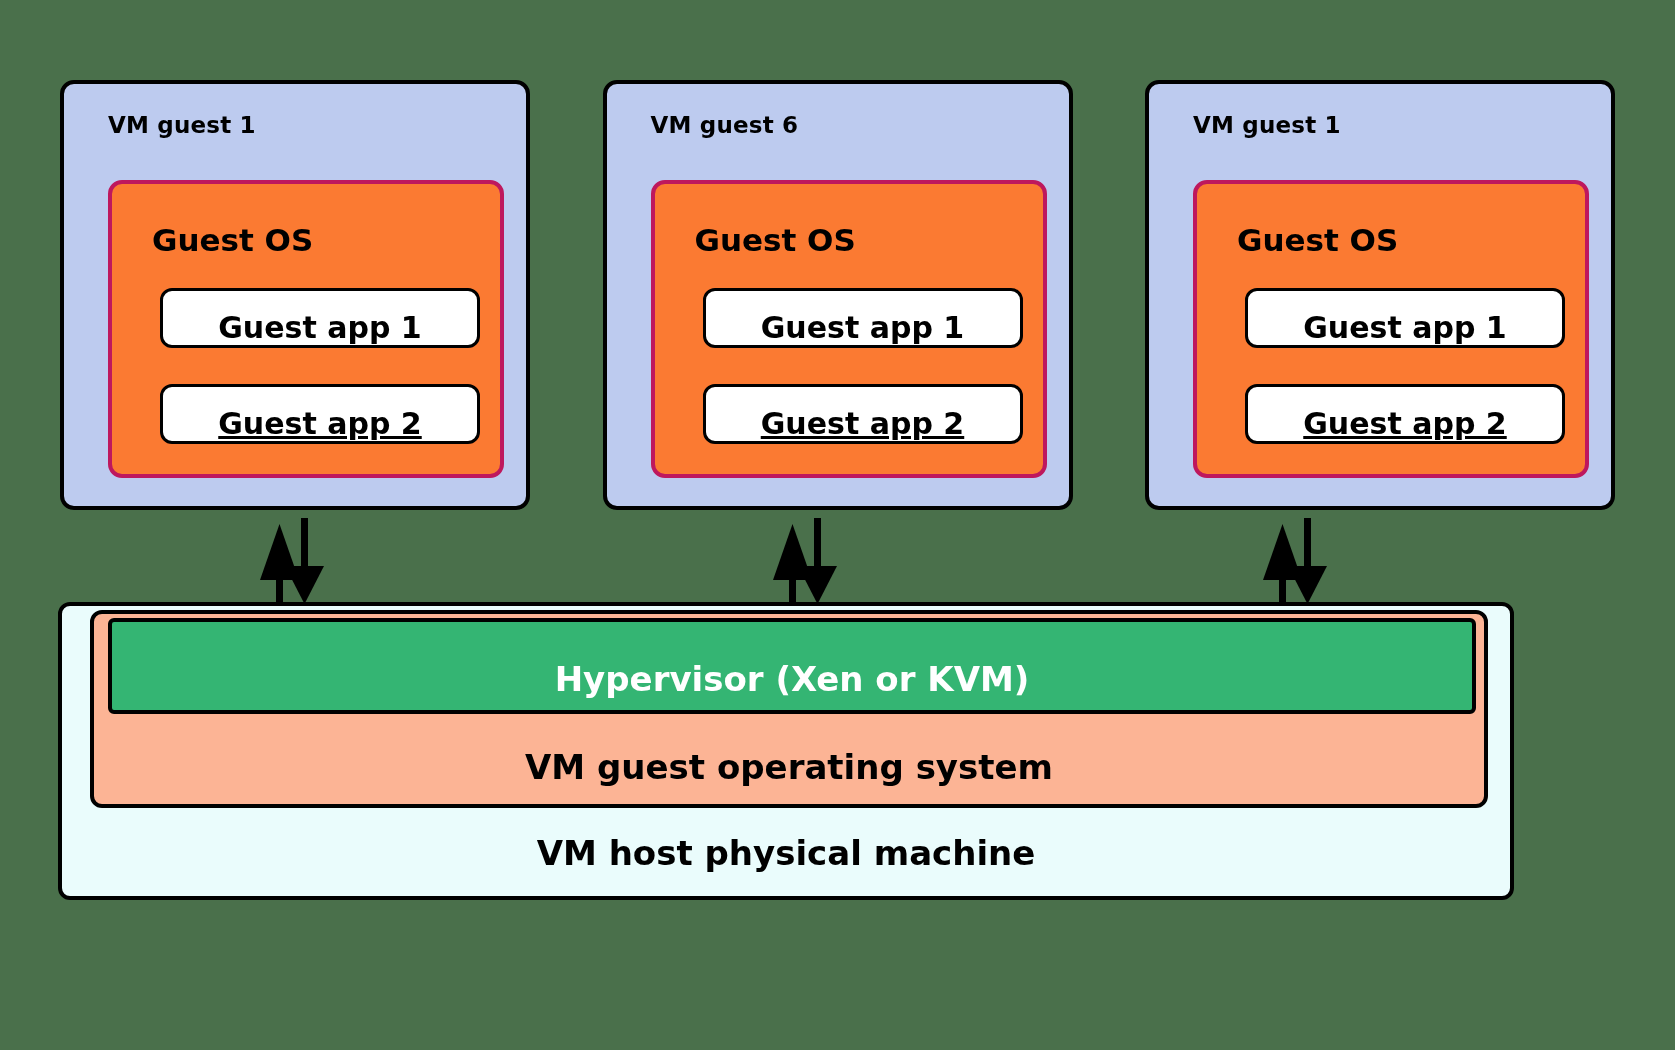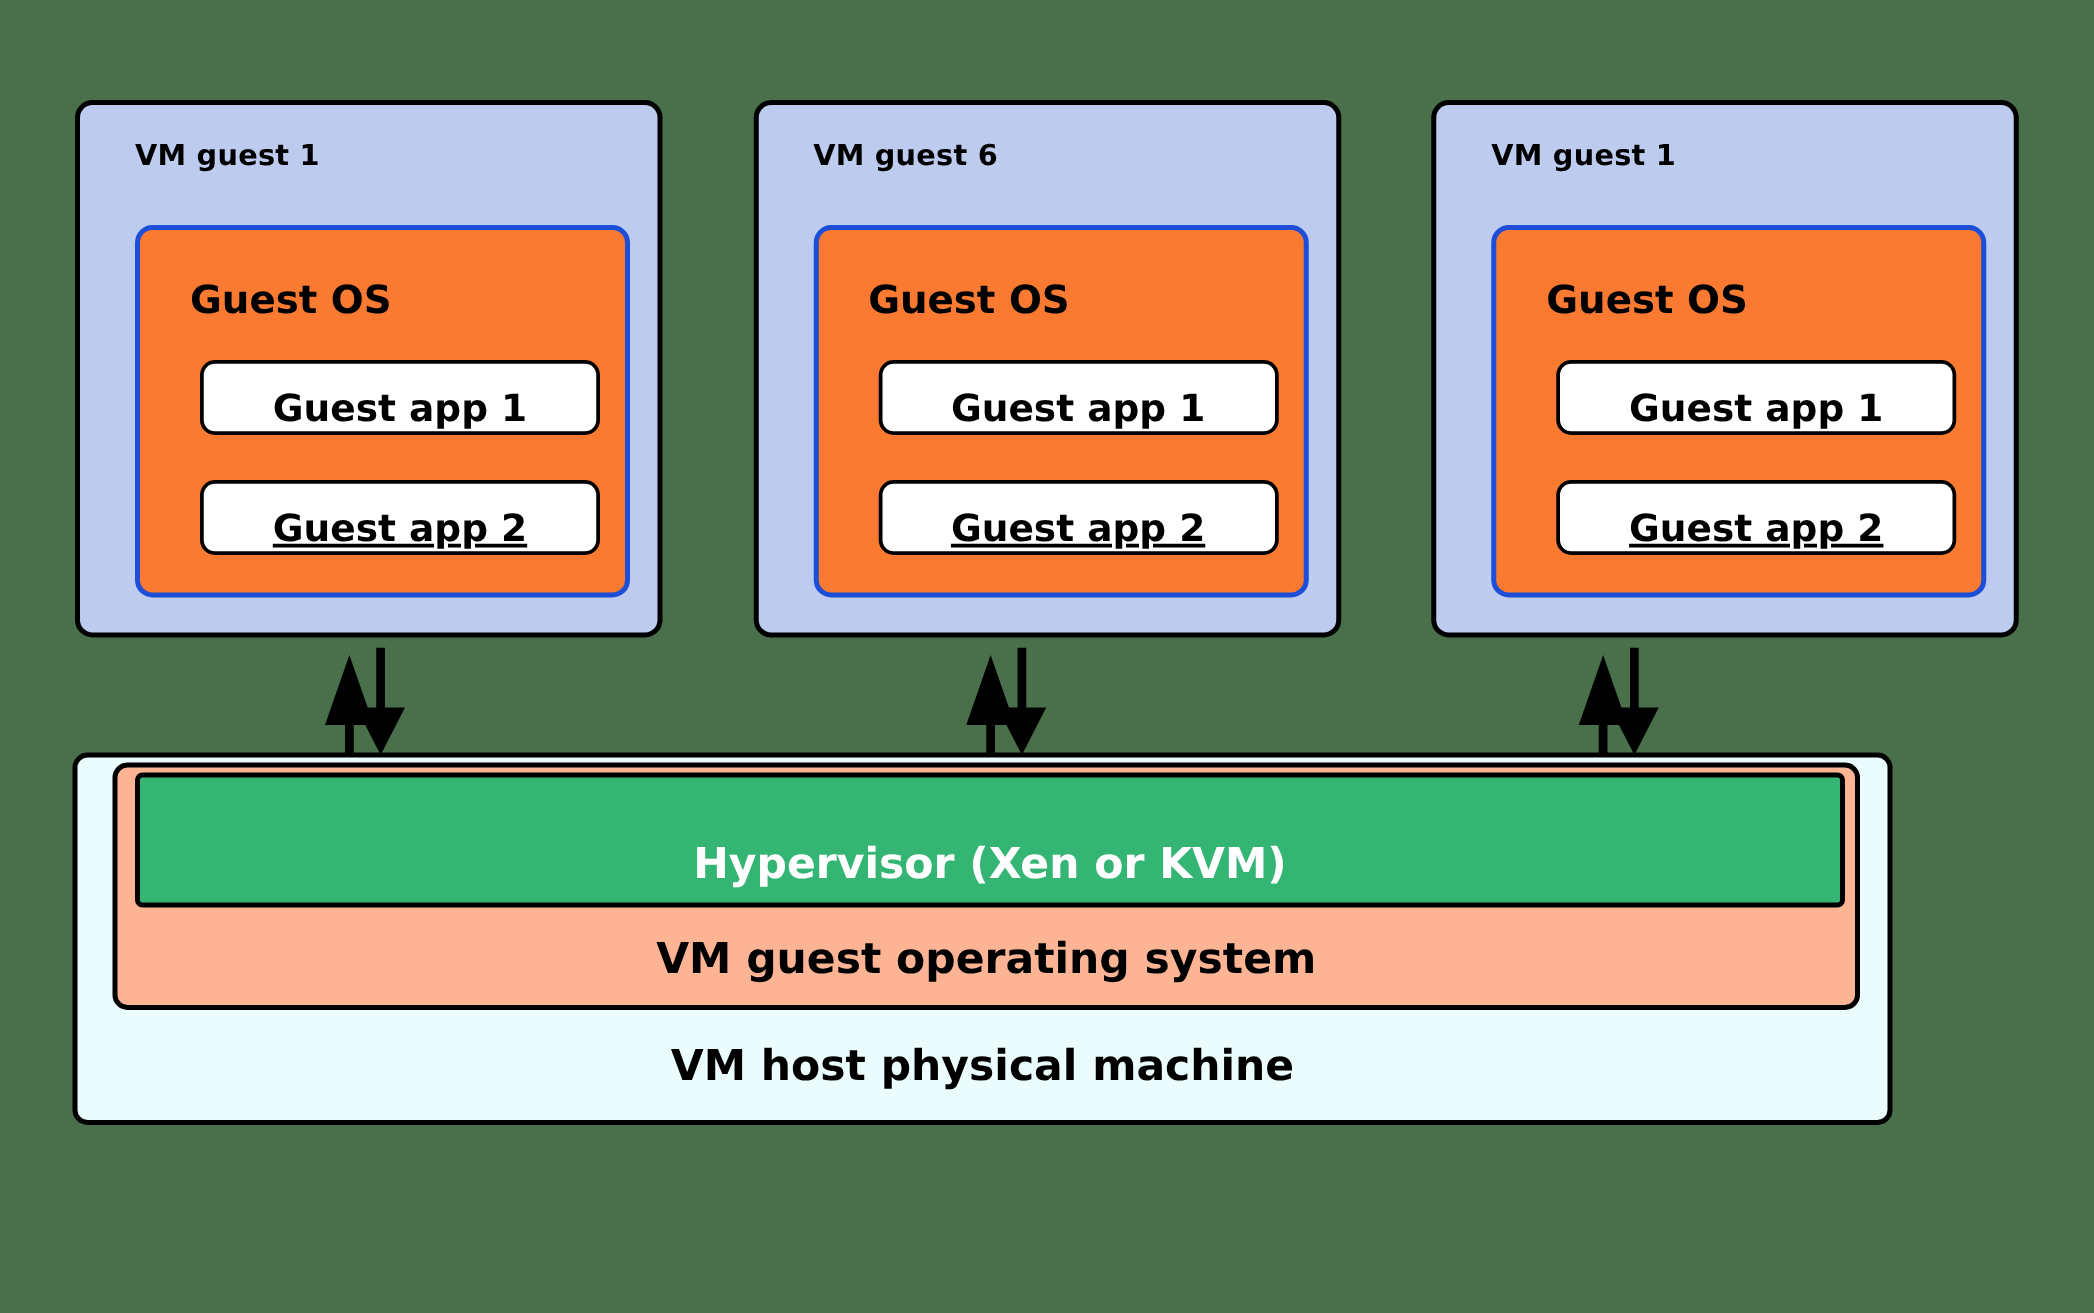--- a/index.html
+++ b/index.html
@@ -57,21 +57,21 @@
   }
 
   .guest-os {
     position: absolute;
     left: 44px;
     top: 96px;
     right: 22px;
     bottom: 28px;
     box-sizing: border-box;
     background: #fb7a32;
-    border: 4px solid #1d4ed8;
+    border: 4px solid #be185d;
     border-radius: 14px;
   }
 
   .guest-os-title {
     position: absolute;
     left: 40px;
     top: 38px;
     font-size: 31px;
     font-weight: bold;
     color: #000000;
@@ -135,21 +135,21 @@
     background: #fcb495;
     border: 4px solid #000000;
     border-radius: 12px;
   }
 
   .hypervisor {
     position: absolute;
     left: 14px;
     top: 4px;
     right: 8px;
-    height: 108px;
+    height: 96px;
     box-sizing: border-box;
     background: #34b573;
     border: 4px solid #000000;
     border-radius: 6px;
   }
 
   .band-label {
     position: absolute;
     left: 0;
     right: 0;

